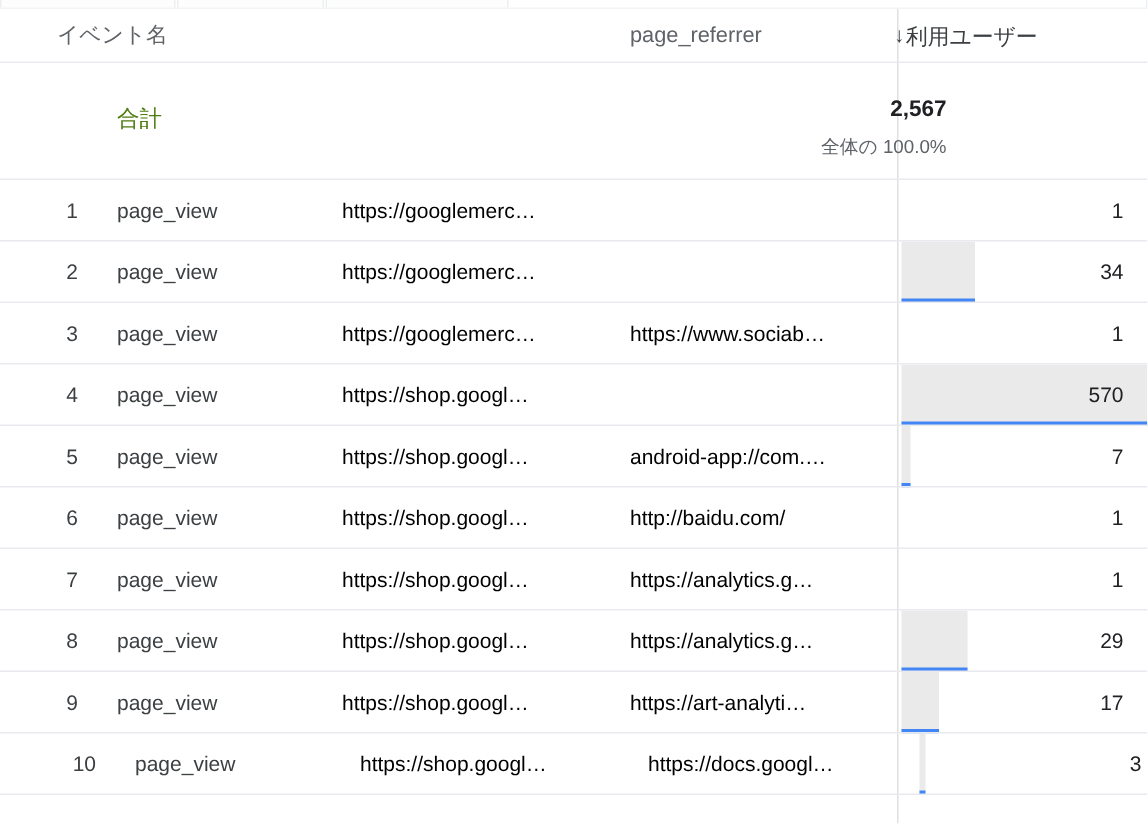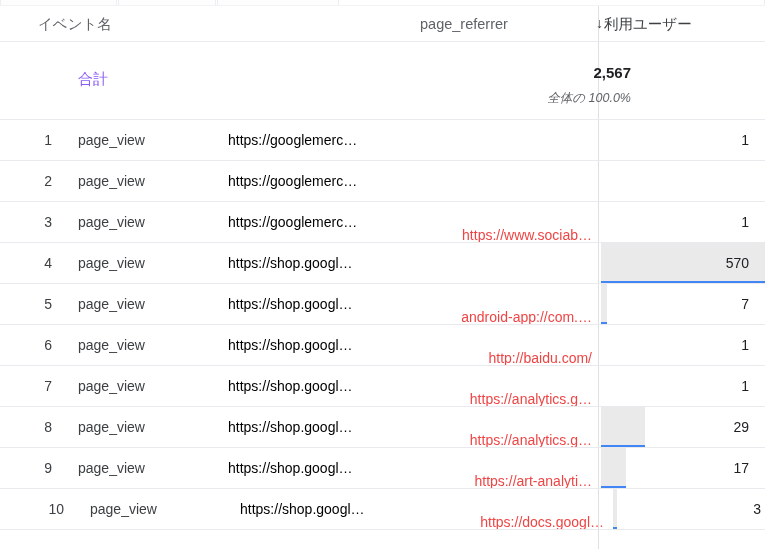--- a/index.html
+++ b/index.html
@@ -100,39 +100,38 @@
   
   .total {
     top: 42px;
     height: 78px;
   }
   .total .tlabel {
     position: absolute;
     left: 78px;
     top: 28px;
     font-size: 15px;
-    color: #8b5cf6;
+    color: #4d7c0f;
   }
   .total .tvalue {
     position: absolute;
     right: 16px;
     top: 22px;
     font-size: 15px;
     font-weight: bold;
     color: #202124;
     text-align: right;
   }
   .total .tpct {
     position: absolute;
     right: 16px;
     top: 48px;
     font-size: 12.5px;
     color: #5f6368;
     text-align: right;
-    font-style: italic;
   }
 
   
   .drow {
     height: 41px;
   }
   .drow .idx {
     position: absolute;
     left: 0;
     top: 0;
@@ -163,29 +162,28 @@
     height: 41px;
     line-height: 41px;
     font-size: 14px;
     color: #000000;
     white-space: nowrap;
     overflow: hidden;
   }
   .drow .c-ref {
     position: absolute;
     left: 420px;
-    top: 13px;
+    top: 0;
     width: 172px;
     height: 41px;
     line-height: 41px;
     font-size: 14px;
-    color: #ef4444;
+    color: #000000;
     white-space: nowrap;
     overflow: hidden;
-    text-align: right;
   }
 
   
   .metric-cell {
     position: absolute;
     left: 599px;
     top: 0;
     width: 166px;
     height: 41px;
     overflow: hidden;
@@ -250,20 +248,24 @@
         <div class="metric-cell">
           <div class="metric-val">1</div>
         </div>
       </div>
       <div class="rule" style="top: 160px; background: rgb(232, 234, 237);"></div>
       <div class="row drow" style="top: 161px;">
         <div class="idx">2</div>
         <div class="c-event">page_view</div>
         <div class="c-loc">https://googlemerc…</div>
         <div class="c-ref"></div>
+        <div class="metric-cell">
+          <div class="bar" style="width: 49px; background: rgb(234, 234, 234); border-bottom-color: rgb(66, 133, 244);"></div>
+          <div class="metric-val">34</div>
+        </div>
       </div>
       <div class="rule" style="top: 201px; background: rgb(232, 234, 237);"></div>
       <div class="row drow" style="top: 202px;">
         <div class="idx">3</div>
         <div class="c-event">page_view</div>
         <div class="c-loc">https://googlemerc…</div>
         <div class="c-ref">https://www.sociab…</div>
         <div class="metric-cell">
           <div class="metric-val">1</div>
         </div>

